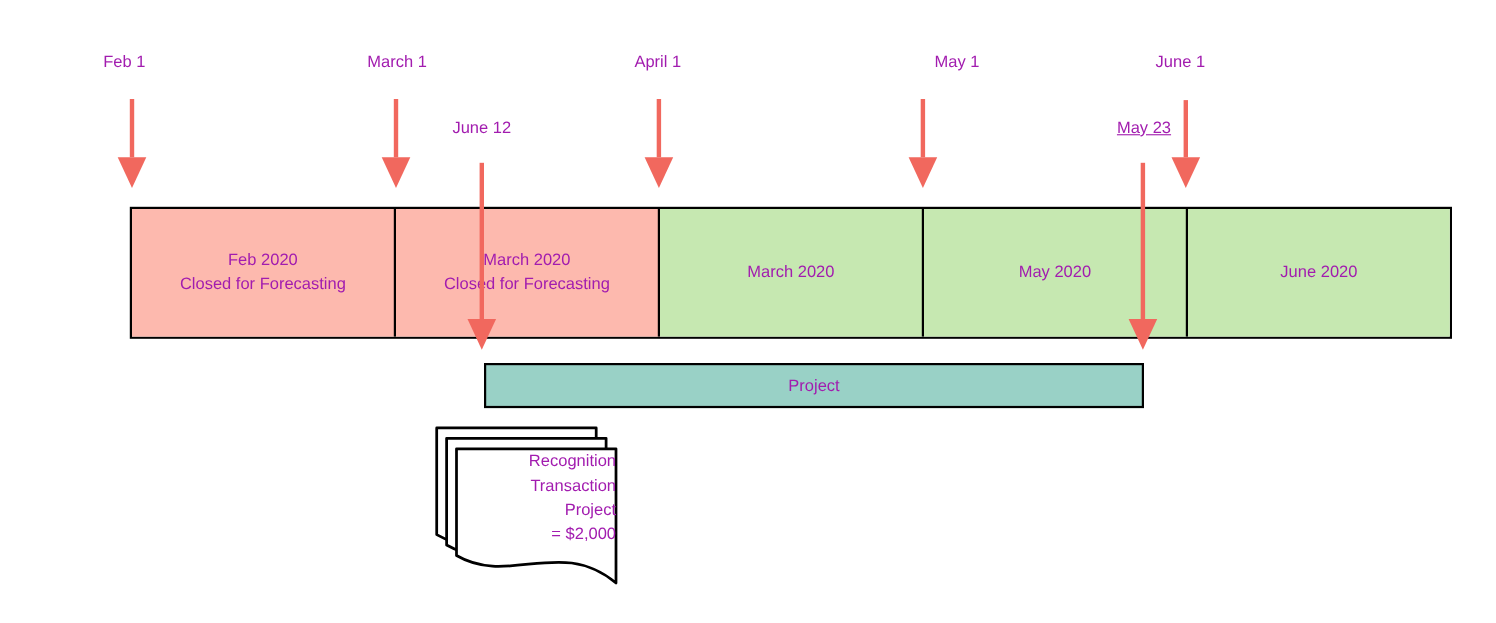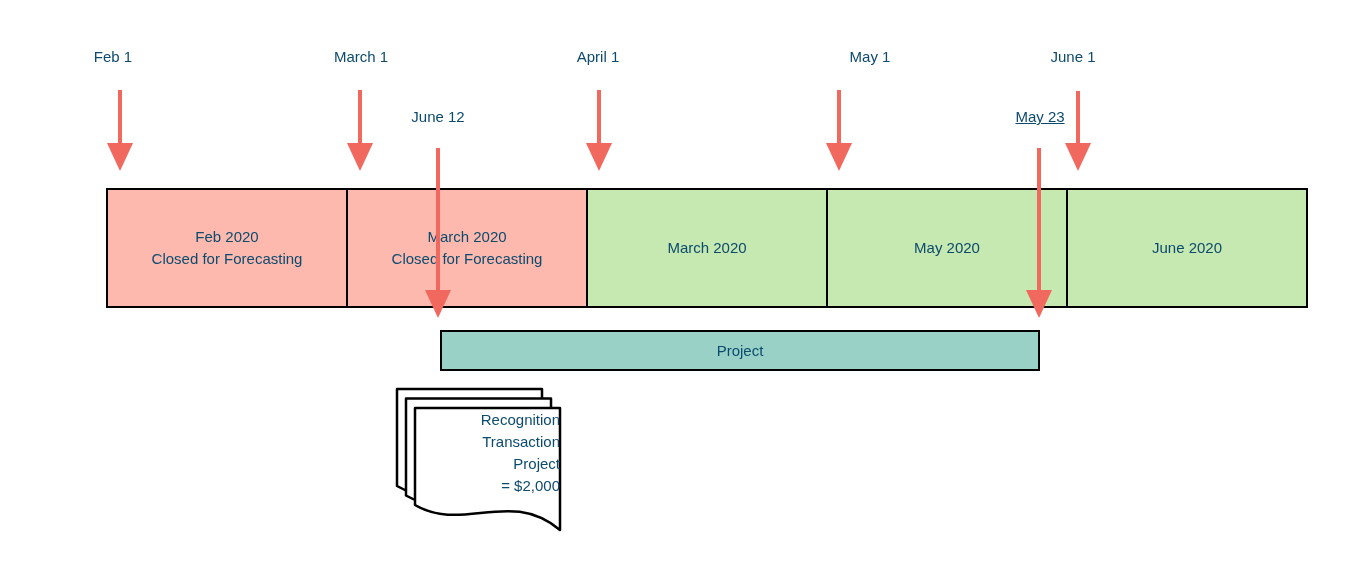--- a/index.html
+++ b/index.html
@@ -2,21 +2,21 @@
 <html style="--closed_fill: #fdb9ae; --open_fill: #c6e8b1; --project_fill: #99d1c6; --arrow_color: #f1685e; --page_fill: #ffffff; --border_color: #000000;"><head>
 <meta charset="utf-8">
 <style>
   html, body { margin: 0; padding: 0; background: #ffffff; }
   .canvas {
     position: relative;
     width: 1360px;
     height: 566px;
     background: #ffffff;
     font-family: "Liberation Sans", sans-serif;
-    color: #0c4a6e;
+    color: #a21caf;
     overflow: hidden;
   }
 
   
   .marker-label {
     position: absolute;
     transform: translateX(-50%);
     font-size: 15px;
     white-space: nowrap;
     z-index: 4;
@@ -40,21 +40,21 @@
     width: 0;
     height: 0;
     border-left: 13px solid transparent;
     border-right: 13px solid transparent;
     border-top: 28px solid var(--arrow_color, #f1685e);
   }
 
   
   .timeline {
     position: absolute;
-    left: 106px;
+    left: 118px;
     top: 188px;
     width: 1202px;
     height: 120px;
     display: flex;
     border: 2.5px solid #000000;
     box-sizing: border-box;
     z-index: 1;
   }
   .segment {
     flex: 1 1 0;

